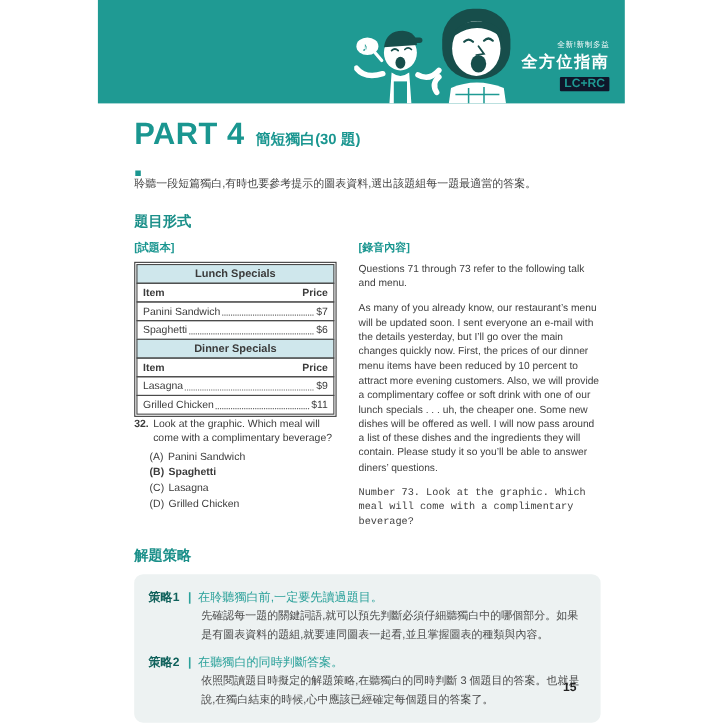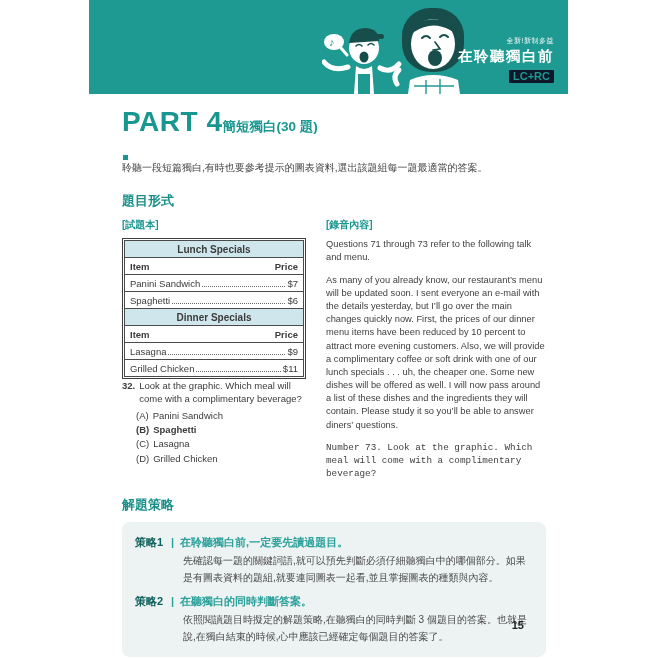--- a/index.html
+++ b/index.html
@@ -10,21 +10,21 @@
   
   .banner{position:absolute;left:89px;top:0;width:479px;height:94px;background:#1f9a93;}
   .banner-art{position:absolute;right:96px;bottom:0;}
   .banner-textblock{position:absolute;right:14px;top:36px;text-align:right;color:#fff;}
   .banner-tagline{font-size:7px;letter-spacing:.5px;opacity:.95;}
   .banner-title{font-size:14.5px;font-weight:bold;letter-spacing:1.5px;margin-top:1px;}
   .banner-badge{display:inline-block;margin-top:3px;background:#0f172a;color:#1f9a93;
     font-size:11px;font-weight:bold;padding:0 4px;line-height:13px;border-radius:1px;}
   
   .content{position:absolute;left:122px;top:106px;width:424px;}
-  .part-row{display:flex;align-items:baseline;margin-bottom:12px;}
+  .part-row{display:flex;align-items:baseline;gap:10px;margin-bottom:12px;}
   .part-label{font-size:28px;font-weight:bold;color:#1a9690;letter-spacing:.5px;font-family:"Liberation Sans",sans-serif;}
   .part-subtitle{font-size:13.5px;font-weight:bold;color:#1a9690;}
   .bullets{margin-bottom:16px;}
   .bullet{display:flex;font-size:10px;line-height:1.62;color:#444;flex-direction:column;}
   .bullet .sq{flex:0 0 auto;width:5px;height:5px;background:#1a9690;margin:5px 7px 0 1px;}
   .sec-heading{font-size:13px;font-weight:bold;color:#1a8f89;margin-bottom:8px;}
   .cols{display:flex;gap:20px;margin-bottom:16px;}
   .col-left{flex:0 0 184px;}
   .col-right{flex:1;min-width:0;}
   .col-label{font-size:10px;font-weight:bold;color:#1a9690;margin-bottom:6px;}
@@ -47,21 +47,21 @@
   
   .transcript p{margin:0 0 9px 0;font-size:9.3px;line-height:1.42;color:#3f3f3f;}
   .transcript p:last-child{margin-bottom:0;font-family:Liberation Mono, monospace;}
   
   .strategy-box{background:#edf2f2;border-radius:8px;padding:13px 15px 12px 13px;}
   .strategy{margin-bottom:8px;}
   .strategy:last-child{margin-bottom:0;}
   .s-head{display:flex;align-items:baseline;font-size:11px;margin-bottom:3px;}
   .s-label{font-weight:bold;color:#0f615b;flex:0 0 36px;}
   .s-divider{color:#2aa19a;font-weight:bold;margin:0 6px 0 0;}
-  .s-title{color:#2aa19a;font-weight:bold;}
+  .s-title{color:#2aa19a;font-weight:normal;}
   .s-body{font-size:10px;line-height:1.65;color:#4a4a4a;padding-left:48px;}
   .page-number{position:absolute;right:134px;top:619px;font-size:11px;font-weight:bold;color:#222;}
 </style>
 </head>
 <body>
 
 <div class="page">
 
   <div class="banner">
     <svg class="banner-art" width="150" height="94" viewBox="0 0 150 94" aria-hidden="true">
@@ -88,21 +88,21 @@
       <path d="M88 34 Q96 16 120 20 Q134 23 134 34 L128 30 Q110 20 92 32 Z" fill="#174e4b"></path>
       <path d="M100 38 q4 -4 8 0 M118 37 q4 -4 8 0" stroke="#174e4b" stroke-width="2" fill="none" stroke-linecap="round"></path>
       <path d="M113 42 l5 7 l-7 1" stroke="#174e4b" stroke-width="1.6" fill="none" stroke-linecap="round"></path>
       <ellipse cx="113" cy="58" rx="7" ry="8" fill="#174e4b"></ellipse>
       <path d="M88 80 Q111 70 136 80 L138 94 L86 94 Z" fill="#ffffff"></path>
       <path d="M104 80 L104 94 M118 79 L118 94 M92 86 L132 86" stroke="#1f9a93" stroke-width="1.4"></path>
       <path d="M77 70 Q70 76 75 84" stroke="#ffffff" stroke-width="5" fill="none" stroke-linecap="round"></path>
     </svg>
     <div class="banner-textblock">
       <div class="banner-tagline">全新!新制多益</div>
-      <div class="banner-title">在聆聽獨白前</div>
+      <div class="banner-title">全方位指南</div>
       <div><span class="banner-badge">LC+RC</span></div>
     </div>
   </div>
 
   <div class="content">
 
     <div class="part-row">
       <span class="part-label">PART 4</span>
       <span class="part-subtitle">簡短獨白(30 題)</span>
     </div>

